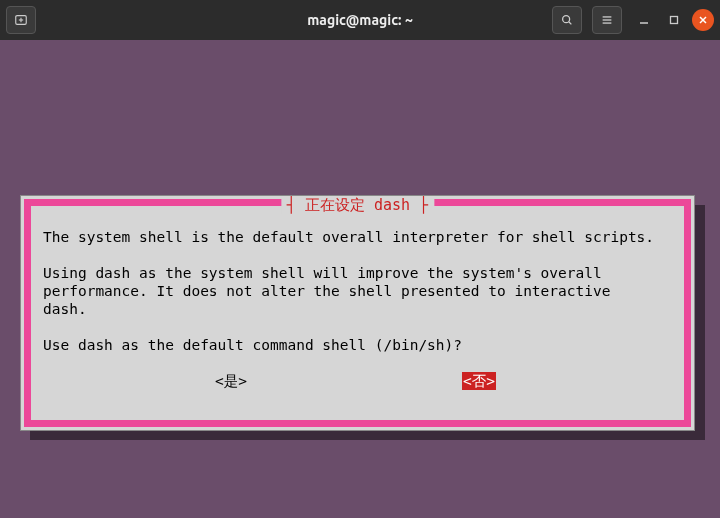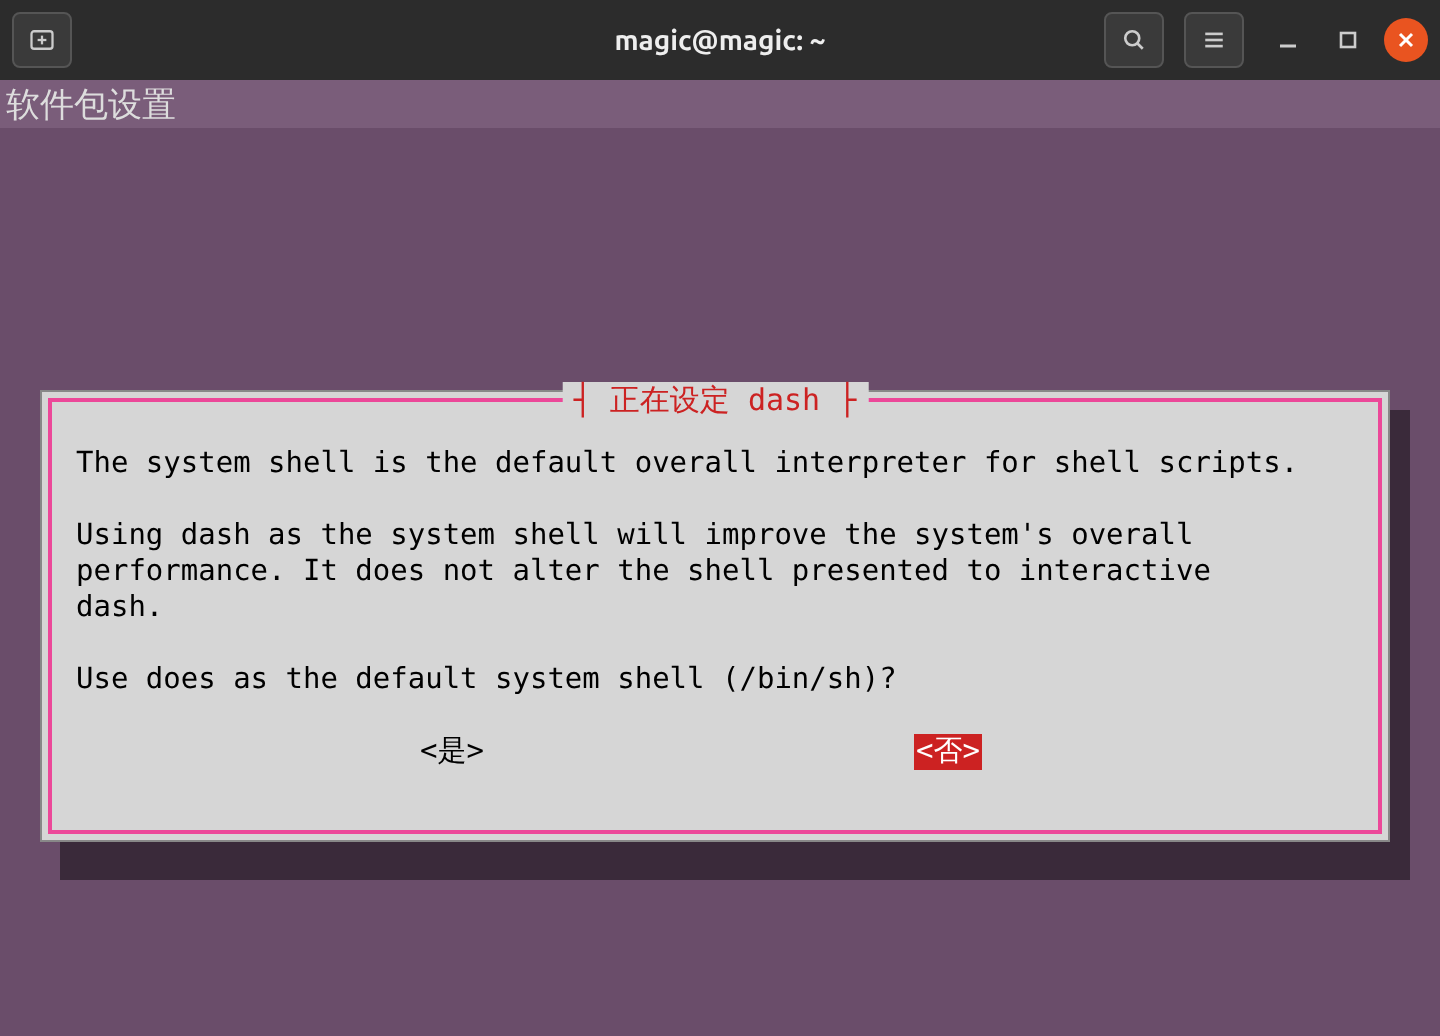--- a/index.html
+++ b/index.html
@@ -110,21 +110,21 @@
     .dialog {
       position: absolute;
       top: 155px;
       left: 20px;
       width: 675px;
       background: #d6d6d6;
       border: 1px solid #888;
       padding: 3px;
     }
     .dialog-inner {
-      border: 2px solid #ec4899;
+      border: 7px solid #ec4899;
       background: #d6d6d6;
       position: relative;
       padding: 22px 12px 30px 12px;
       font-size: 14.5px;
       color: #000;
       line-height: 18px;
     }
     .dialog-title {
       position: absolute;
       top: -10px;
@@ -203,33 +203,32 @@
       <div class="close-btn">
         <svg viewBox="0 0 10 10">
           <line x1="2" y1="2" x2="8" y2="8" stroke="#fff" stroke-width="1.5"></line>
           <line x1="8" y1="2" x2="2" y2="8" stroke="#fff" stroke-width="1.5"></line>
         </svg>
       </div>
     </div>
   </div>
 
   <div class="terminal-area">
-    <div class="header-bar">软件包设置</div>
 
     <div class="dialog-shadow"></div>
     <div class="dialog">
       <div class="dialog-inner">
         <div class="dialog-title">┤ 正在设定 dash ├</div>
         <div class="dialog-text"><span>The system shell is the default overall interpreter for shell scripts.</span>
 
 <span>Using dash as the system shell will improve the system's overall</span>
 <span>performance. It does not alter the shell presented to interactive</span>
 <span>dash.</span>
 
-<span>Use does as the default system shell (/bin/sh)?</span></div>
+<span>Use dash as the default command shell (/bin/sh)?</span></div>
         <div class="dialog-buttons">
           <span class="btn-yes">&lt;是&gt;</span>
           <span class="btn-no">&lt;否&gt;</span>
         </div>
       </div>
     </div>
 
   </div>
 </div>
 

